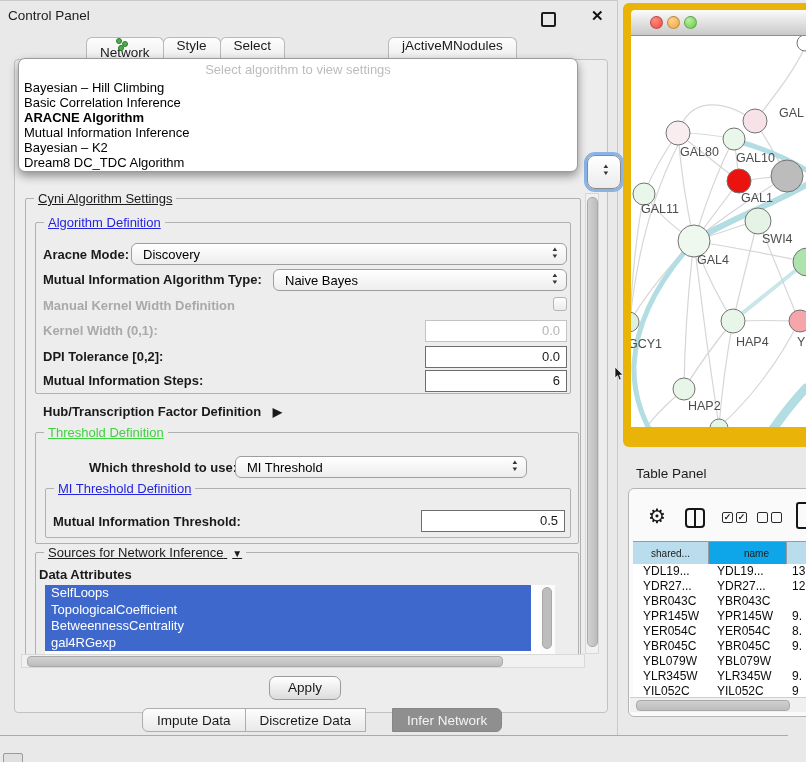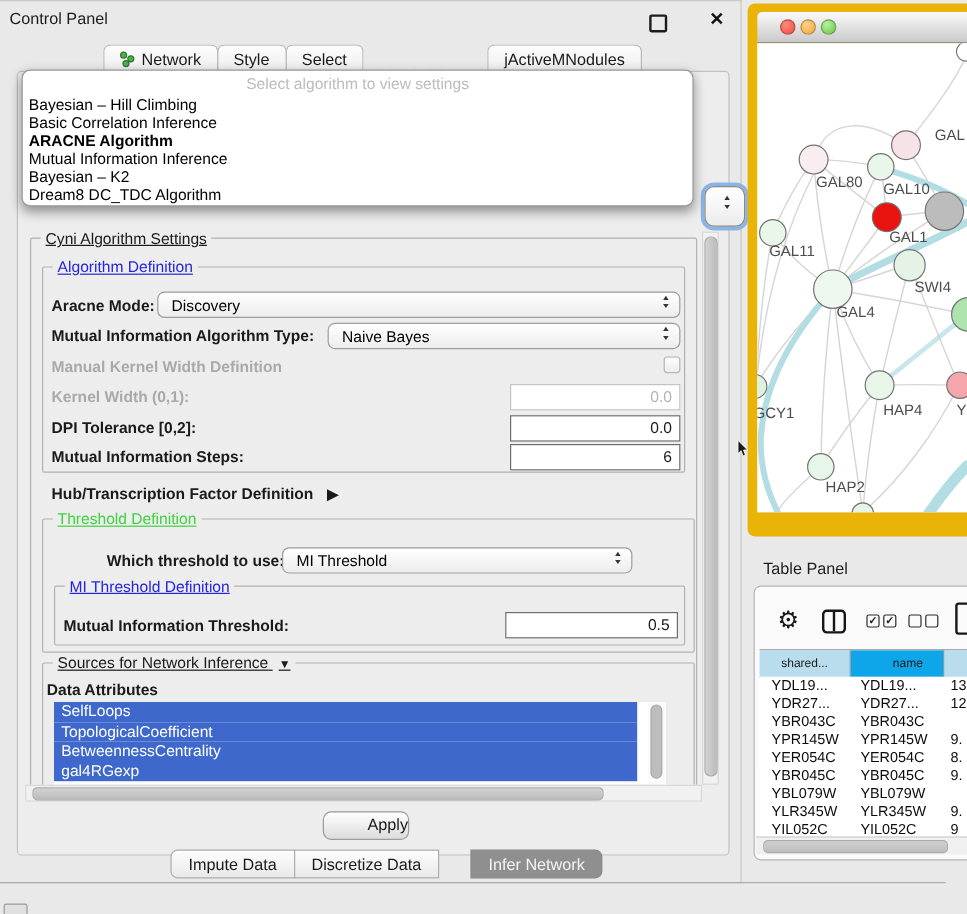--- a/index.html
+++ b/index.html
@@ -10,21 +10,21 @@
   
   .cp{left:0;top:0;width:618px;height:736px;background:#e9e9e9;
       border:1px solid #c9c9c9;border-left:none;box-sizing:border-box;}
   .cp-title{left:8px;top:7px;font-size:13.5px;color:#1c1c1c;}
   .float-btn{left:541px;top:11px;width:11px;height:11px;border:2px solid #1c1c1c;border-radius:2px;}
   .close-btn{left:591px;top:6px;font-size:15px;font-weight:bold;color:#111;}
 
   
   .tabs{left:86px;top:36px;height:23px;display:flex;font-size:13.5px;}
   .tab{display:flex;align-items:center;padding:0 13px;border:1px solid #b9b9b9;border-bottom:none;
-       border-radius:6px 6px 0 0;background:linear-gradient(#fdfdfd,#ededed);margin-right:-1px;white-space:nowrap;}
+       border-radius:6px 6px 0 0;background:linear-gradient(#fdfdfd,#ededed);margin-right:-1px;white-space:nowrap;flex-direction:column;}
   .tab.sel{background:#8f8f8f;color:#f4f4f4;border-color:#868686;margin-top:24px;}
   .nt-icon{width:13px;height:12px;position:relative;margin-right:5px;}
   .nt-icon i{position:absolute;border-radius:50%;background:#4fae4f;border:1px solid #2c7a2c;width:4px;height:4px;}
   .nt-icon i:nth-child(1){left:0;top:0;}
   .nt-icon i:nth-child(2){left:6px;top:3px;}
   .nt-icon i:nth-child(3){left:2px;top:7px;}
 
   
   .content{left:14px;top:58px;width:594px;height:654px;background:#ededed;
            border:1px solid #c2c2c2;border-radius:4px;box-sizing:border-box;}
@@ -67,21 +67,21 @@
             background:linear-gradient(#fdfdfd,#ececec);box-sizing:border-box;}
 
   .attr-list{position:absolute;background:#ffffff;overflow:hidden;}
   .attr-item{height:16.5px;line-height:16.5px;width:480px;background:#3e68cc;color:#fff;
              font-size:13px;padding-left:6px;white-space:nowrap;}
   .list-vsb{position:absolute;right:0;top:0;width:15px;height:69px;background:#fbfbfb;}
   .list-vsb .thumb{position:absolute;left:2px;top:2px;width:10px;height:62px;border-radius:5px;
                    background:#bdbdbd;border:1px solid #a8a8a8;box-sizing:border-box;}
 
   .apply{left:268px;top:674px;width:72px;height:24px;border:1px solid #9b9b9b;border-radius:7px;
-         background:linear-gradient(#ffffff,#dcdcdc);font-size:13.5px;text-align:right;line-height:22px;box-sizing:border-box;}
+         background:linear-gradient(#ffffff,#dcdcdc);font-size:13.5px;text-align:center;line-height:22px;box-sizing:border-box;}
 
   .btabs{left:142px;top:707px;height:24px;display:flex;font-size:13.5px;z-index:5;}
   .btab{display:flex;align-items:center;padding:0 14px;border:1px solid #adadad;margin-right:-1px;
         background:linear-gradient(#fdfdfd,#e9e9e9);white-space:nowrap;}
   .btab:first-child{border-radius:6px 0 0 6px;}
   .btab:last-child{border-radius:0 6px 6px 0;margin-left:27px;}
   .btab.sel{background:#8f8f8f;color:#f4f4f4;border-color:#868686;}
 
   .bottom-line{left:0;top:735px;width:788px;height:0;border-top:1px solid #ababab;}
   .mini-icon{left:3px;top:753px;width:18px;height:12px;border:1px solid #9a9a9a;background:#e0e0e0;border-radius:2px;}

